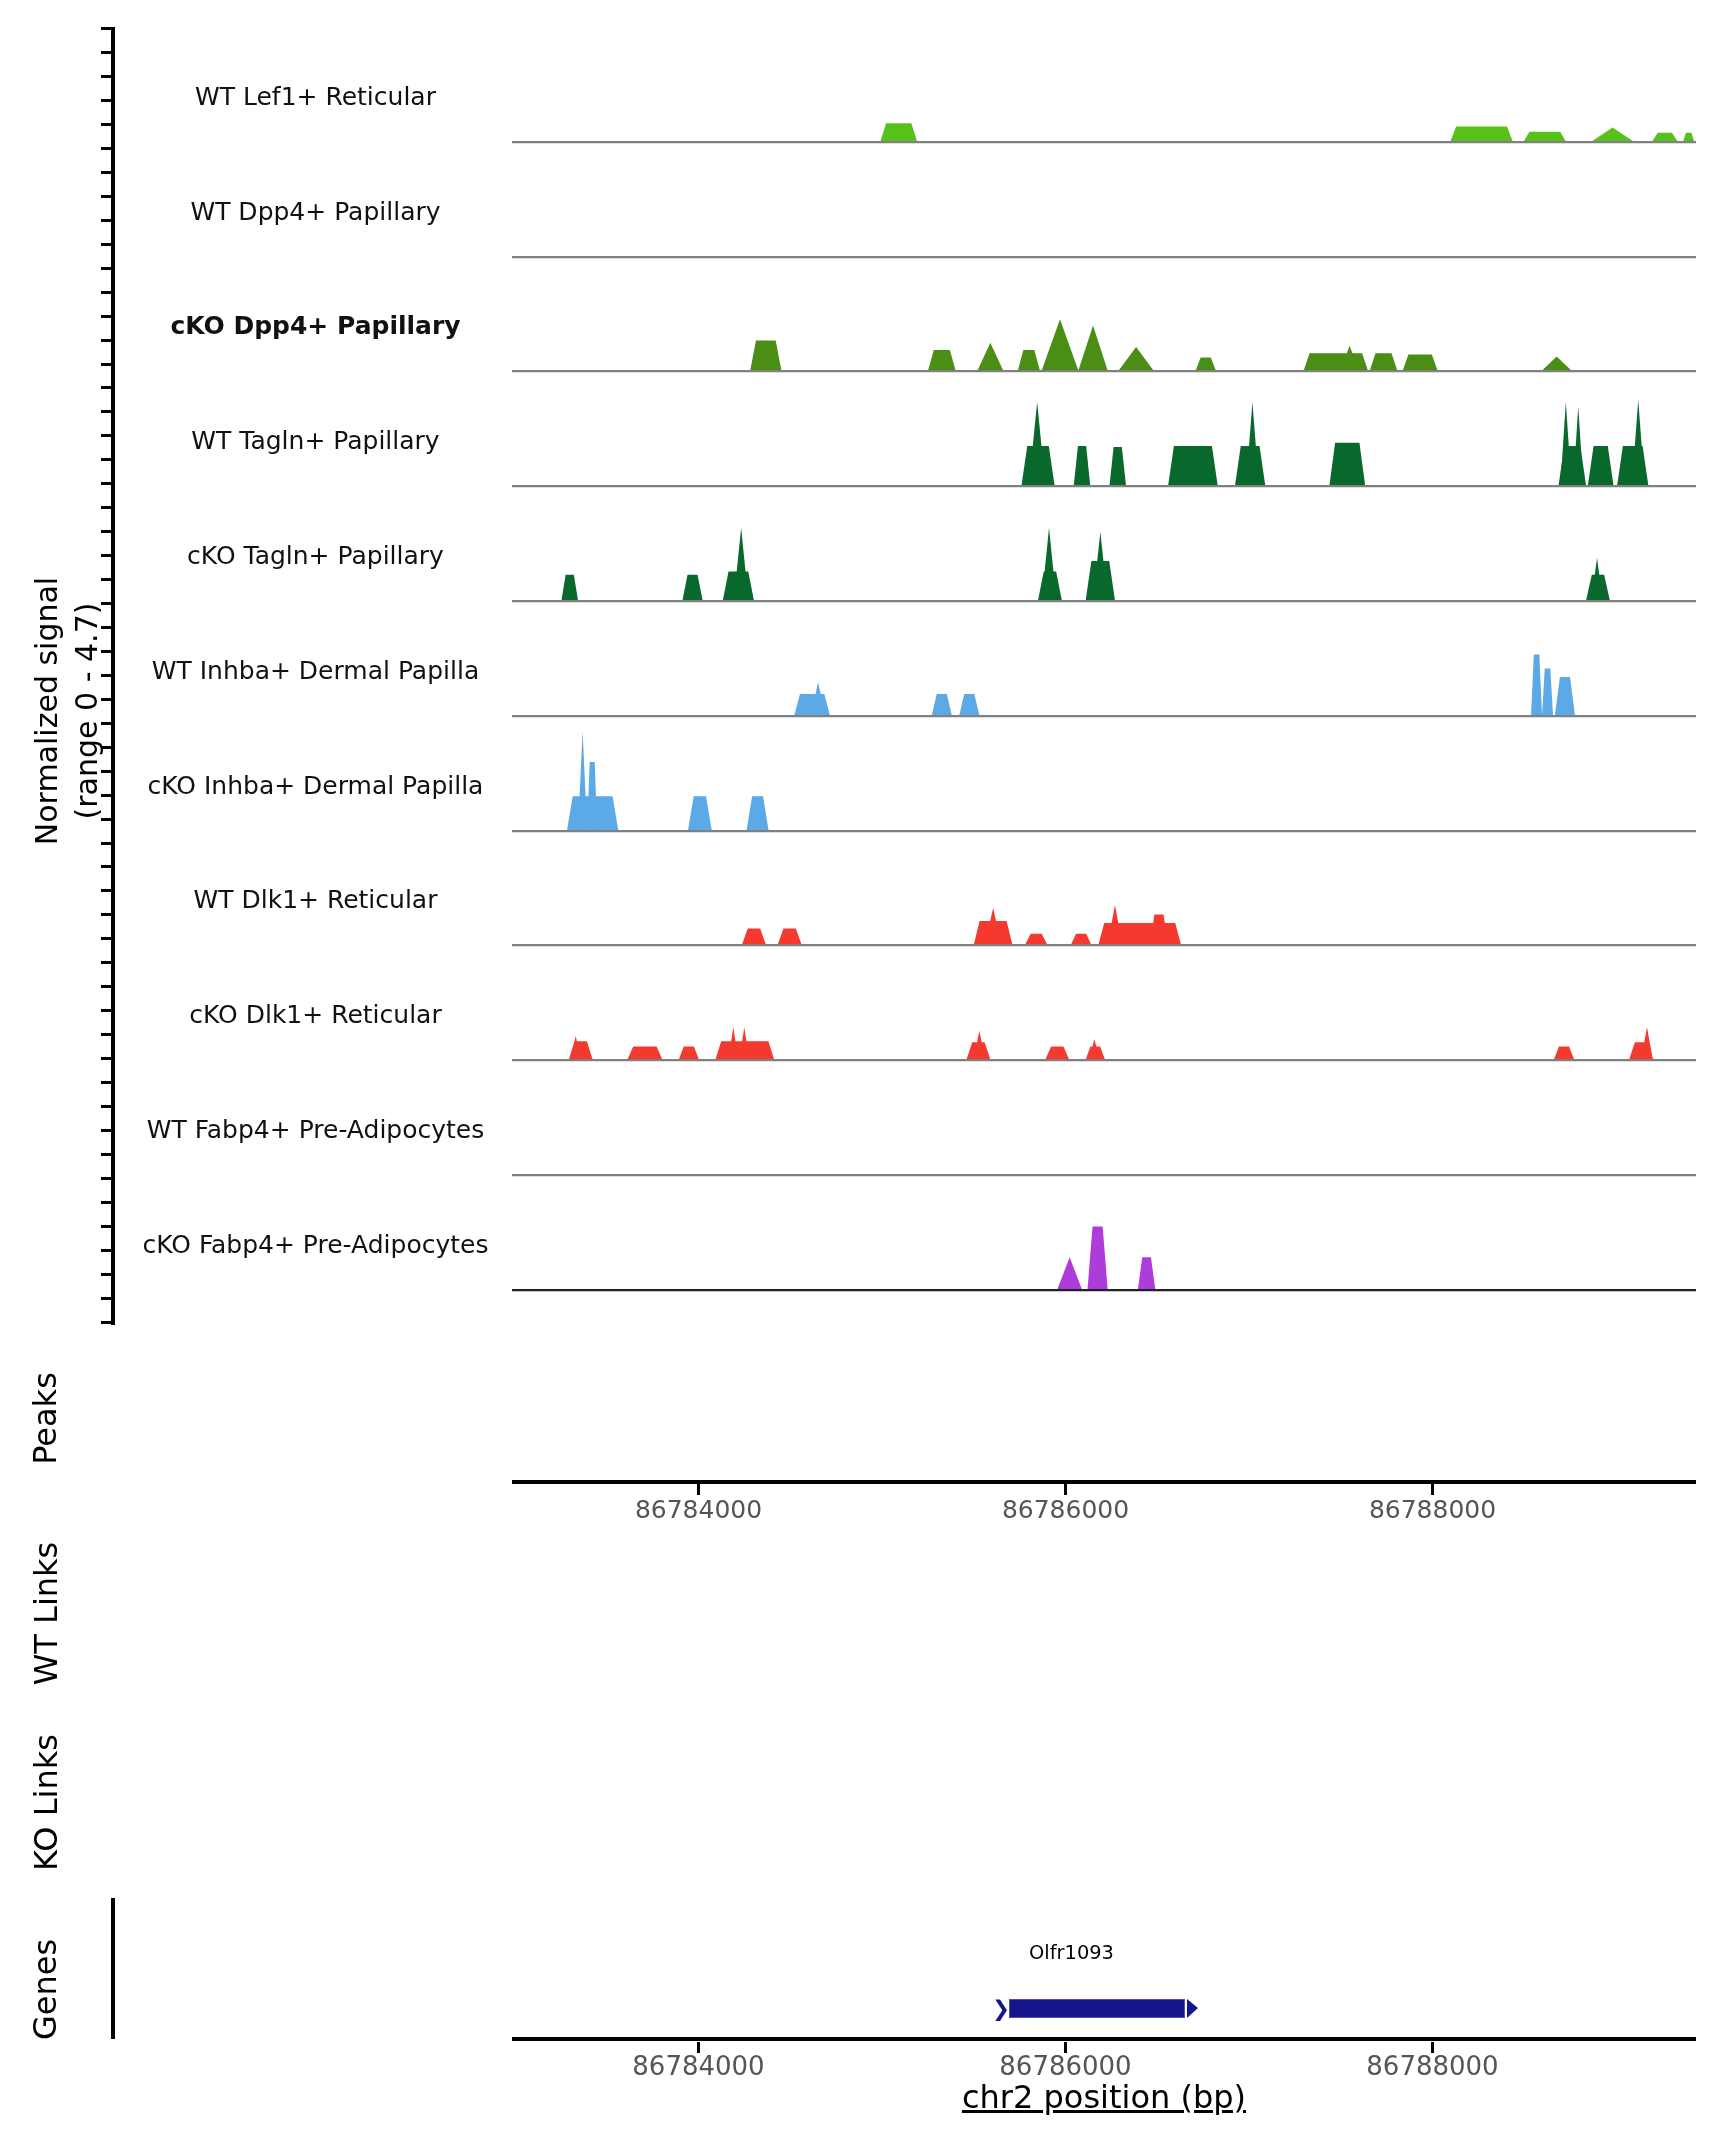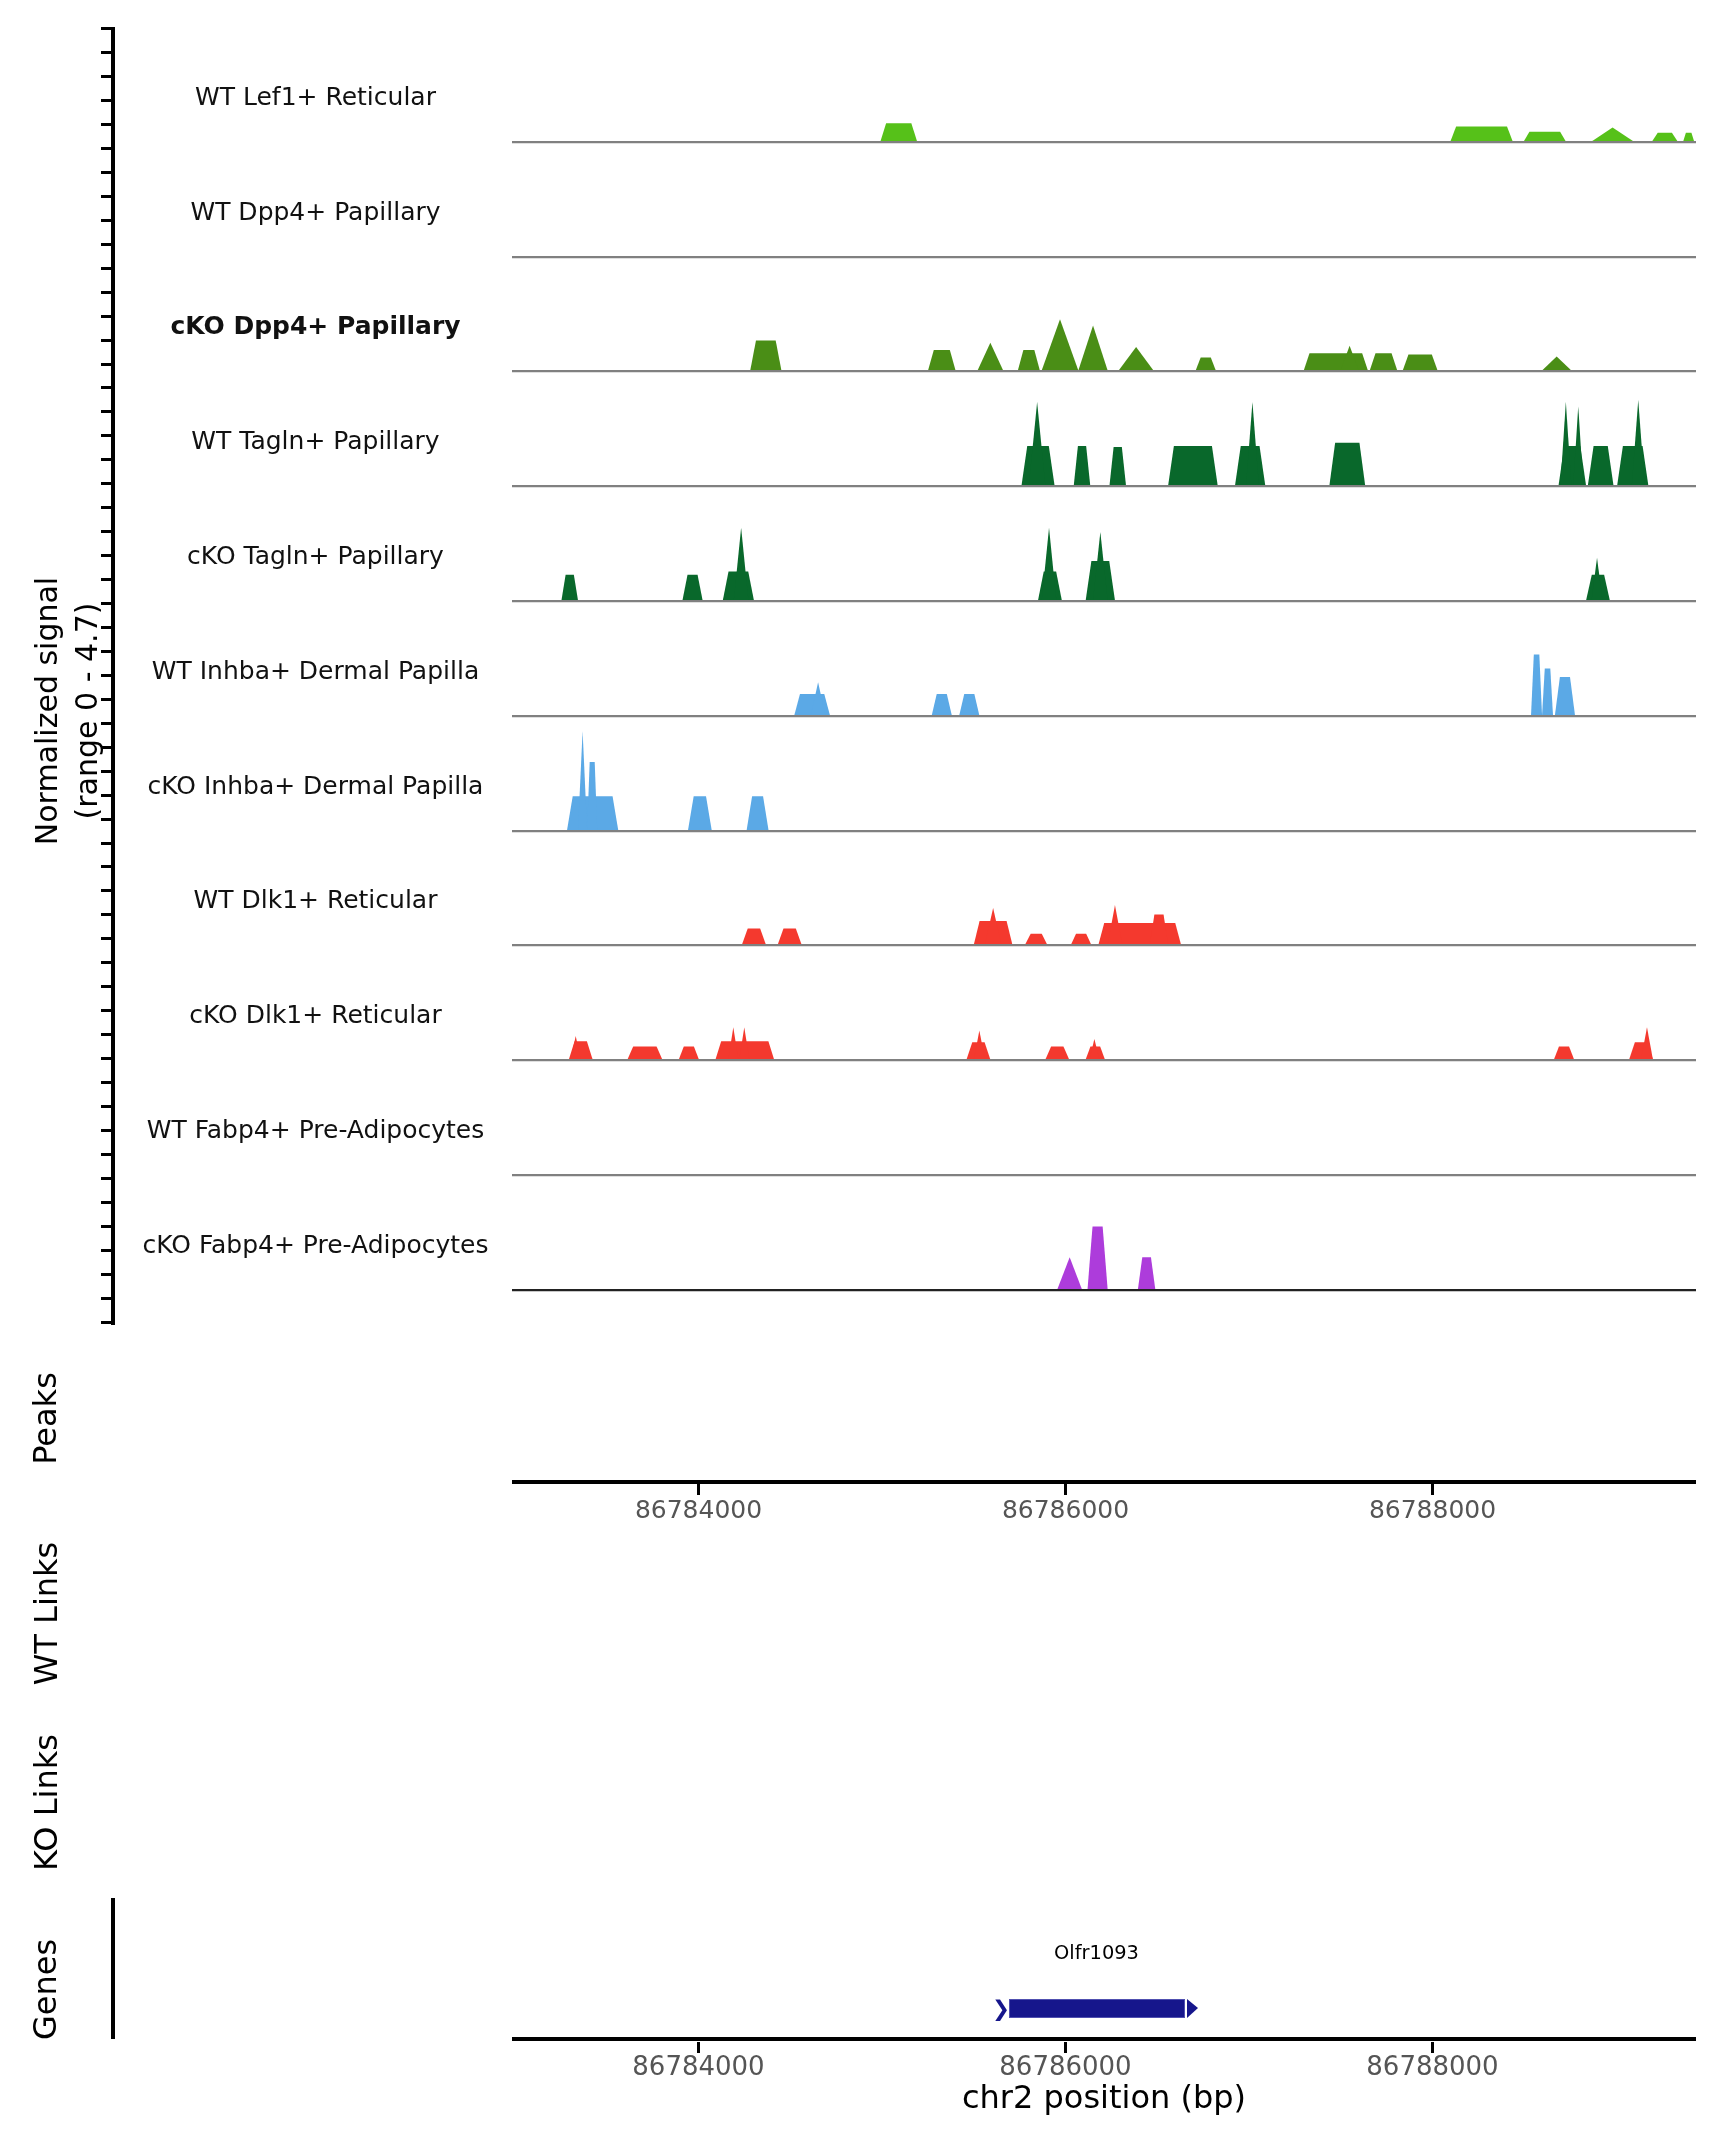--- a/index.html
+++ b/index.html
@@ -16,23 +16,23 @@
   .vtick { position:absolute; left:101px; width:10.8px; height:2.9px; background:#000; }
   .track-label { position:absolute; left:86px; width:459px; height:46px; line-height:46px;
                  text-align:center; font-size:25px; color:#111; white-space:nowrap; }
   .track-svg { position:absolute; left:512px; }
   .haxis { position:absolute; left:512px; width:1184px; height:4.3px; background:#000; }
   .htick { position:absolute; width:2.9px; height:10.8px; background:#000; }
   .ticklab { position:absolute; width:215px; text-align:center; color:#555555; }
   .ticklab.top { font-size:25px; }
   .ticklab.bot { font-size:26px; }
   .xlabel { position:absolute; left:512px; width:1184px; top:2078px; text-align:center;
-            font-size:32px; color:#000; }
+            font-size:32px; color:#000;text-decoration:underline; }
   .genes-bracket { position:absolute; left:111px; top:1898px; width:3.6px; height:141px; background:#000; }
-  .gene-name { position:absolute; left:953px; width:287px; top:1941px; text-align:center;
+  .gene-name { position:absolute; left:928px; width:287px; top:1941px; text-align:center;
                font-size:19.4px; color:#000; }
   .gene-bar { position:absolute; top:1999px; height:19.4px; background:#16168C;
               border:0.7px solid #5050b0; box-sizing:border-box; }
   .gene-tip { position:absolute; top:1999px; width:0; height:0;
               border-left:11.5px solid #16168C; border-top:9.3px solid transparent;
               border-bottom:10px solid transparent; }
   .gene-chevron { position:absolute; left:992px; top:1996px; font-size:21.5px; font-weight:bold;
                   color:#16168C; }
 </style>
 </head>

